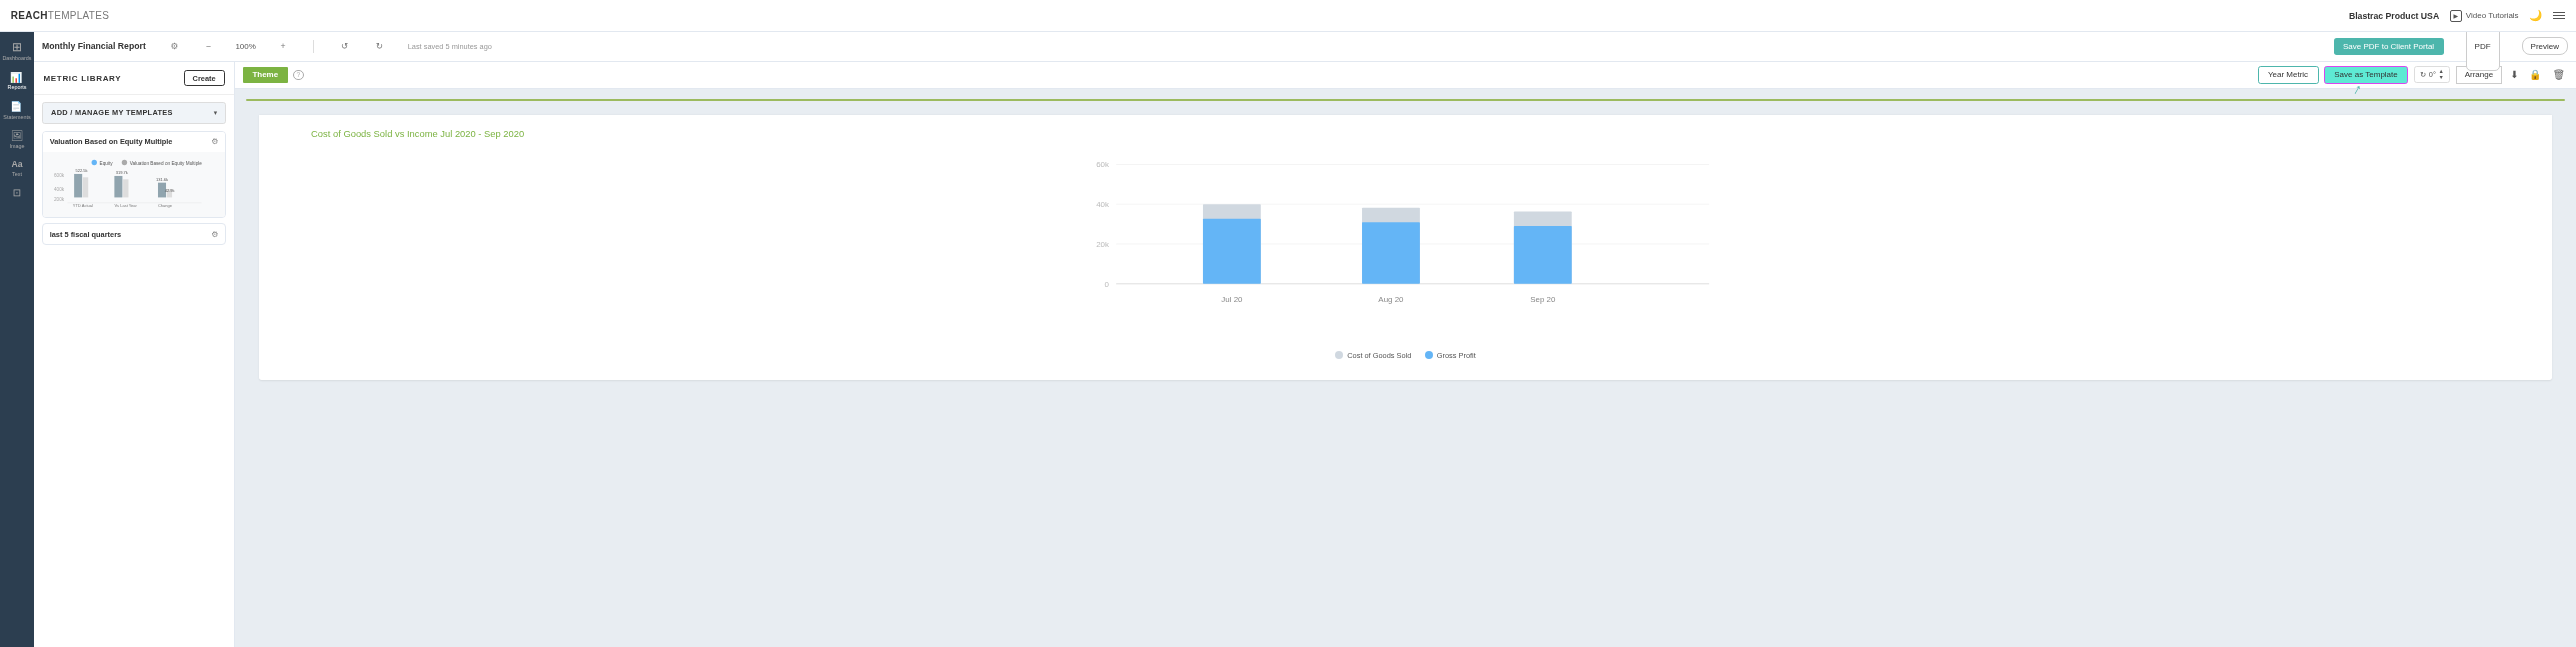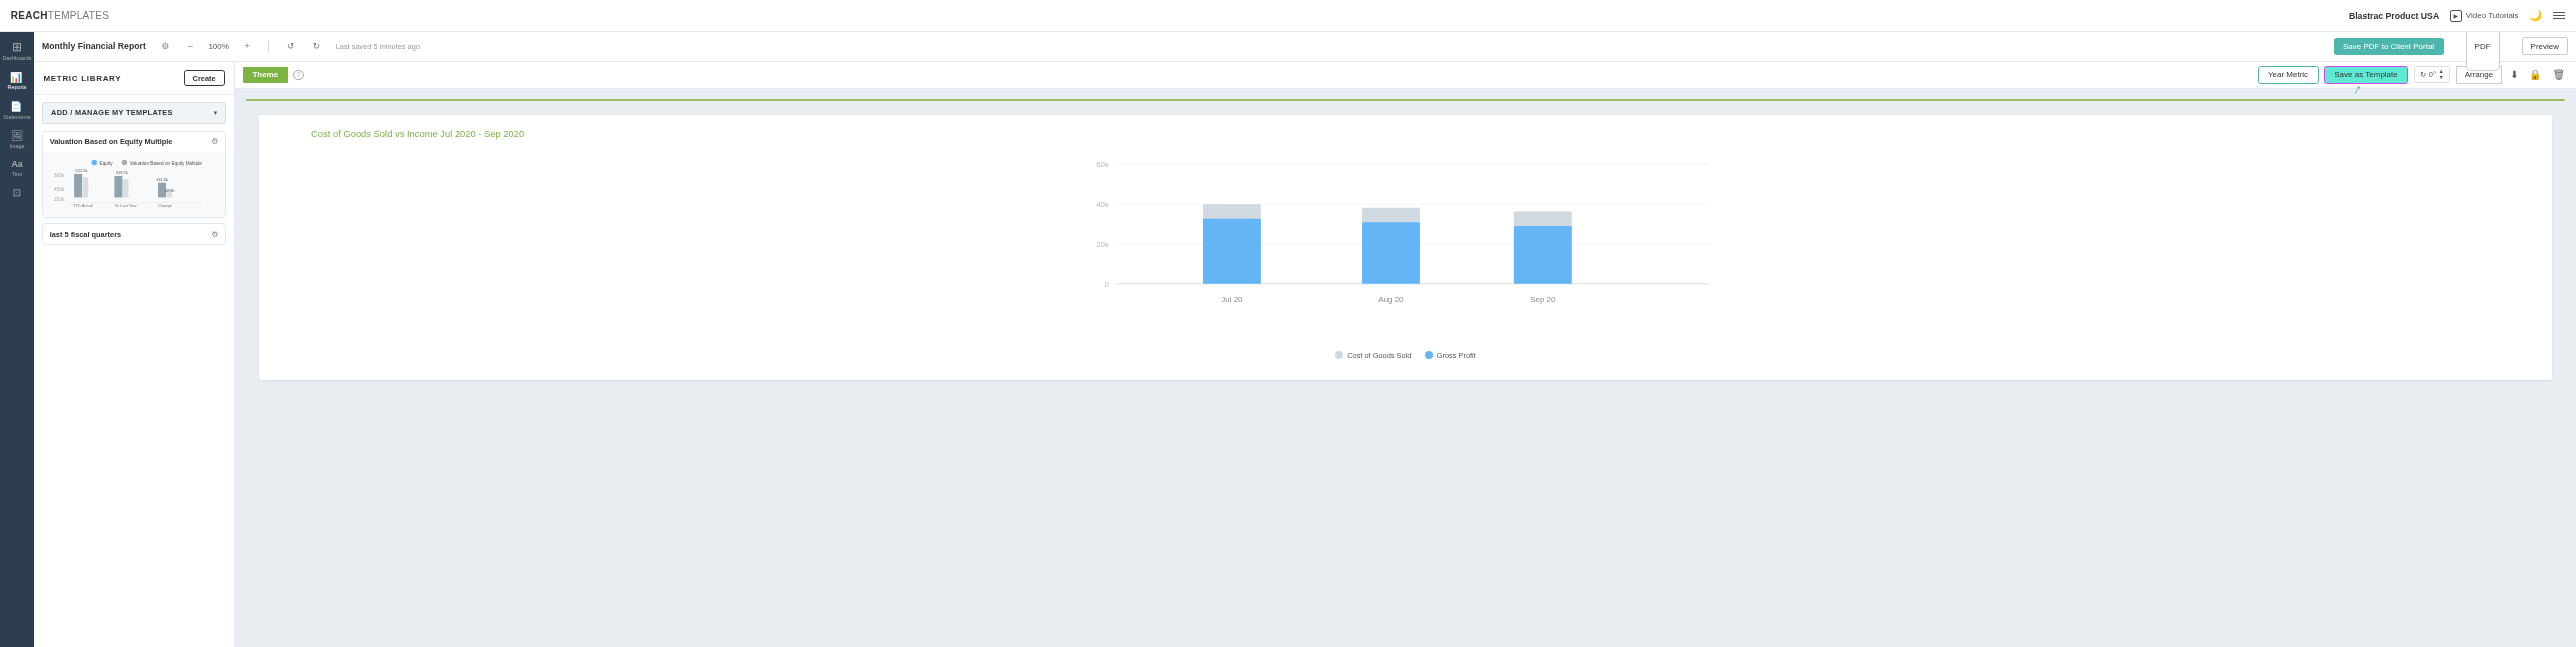--- a/index.html
+++ b/index.html
@@ -17,31 +17,31 @@
     .hamburger { display: flex; flex-direction: column; gap: 2px; cursor: pointer; }
     .hamburger span { width: 12px; height: 1.3px; background: #555; display: block; }
     .moon-icon { font-size: 10.7px; color: #555; cursor: pointer; }
 
     
     .toolbar {
       display: flex; align-items: center; justify-content: space-between;
       background: #fff; height: 29.5px; padding: 0 8px;
       border-bottom: 0.7px solid #e2e8f0; position: fixed; top: 32px; left: 34px; right: 0; z-index: 99;
     }
-    .toolbar-left { display: flex; align-items: center; gap: 13px; }
+    .toolbar-left { display: flex; align-items: center; gap: 22px; }
     .report-title { font-size: 8.7px; font-weight: 600; color: #333; }
     .toolbar-gear { color: #888; font-size: 9.4px; cursor: pointer; }
     .toolbar-btn { background: none; border: none; cursor: pointer; color: #777; font-size: 8.7px; padding: 1.3px 2.7px; }
     .zoom-display { font-size: 8px; color: #555; }
     .divider-v { width: 0.7px; height: 13.4px; background: #ddd; margin: 0 2.7px; }
     .saved-text { font-size: 7.4px; color: #999; }
     .toolbar-right { display: flex; align-items: center; gap: 22px; }
     .btn-save-pdf { background: #4db6ac; color: #fff; border: none; border-radius: 2.7px; padding: 4px 9.4px; font-size: 8px; cursor: pointer; font-weight: 500; }
     .btn-pdf { background: #fff; color: #333; border: 1px solid #ccc; border-radius: 5px; padding: 19px 8px; font-size: 8px; cursor: pointer; font-weight: 500; }
-    .btn-preview { background: #fff; color: #333; border: 1px solid #ccc; border-radius: 2px; padding: 3.4px 8px; font-size: 8px; cursor: pointer; font-weight: 500; }
+    .btn-preview { background: #fff; color: #333; border: 1px solid #ccc; border-radius: 8px; padding: 3.4px 8px; font-size: 8px; cursor: pointer; font-weight: 500; }
 
     
     .sidebar-icons {
       position: fixed; top: 32px; left: 0; width: 34px; bottom: 0;
       background: #2c3e50; display: flex; flex-direction: column; align-items: center;
       padding-top: 2.7px; z-index: 98;
     }
     .sidebar-icon-item { display: flex; flex-direction: column; align-items: center; padding: 5.4px 0; cursor: pointer; width: 100%; }
     .sidebar-icon-item .icon-shape { font-size: 12px; color: #aaa; }
     .sidebar-icon-item .icon-label { font-size: 5.4px; color: #aaa; margin-top: 1.3px; text-align: center; }

